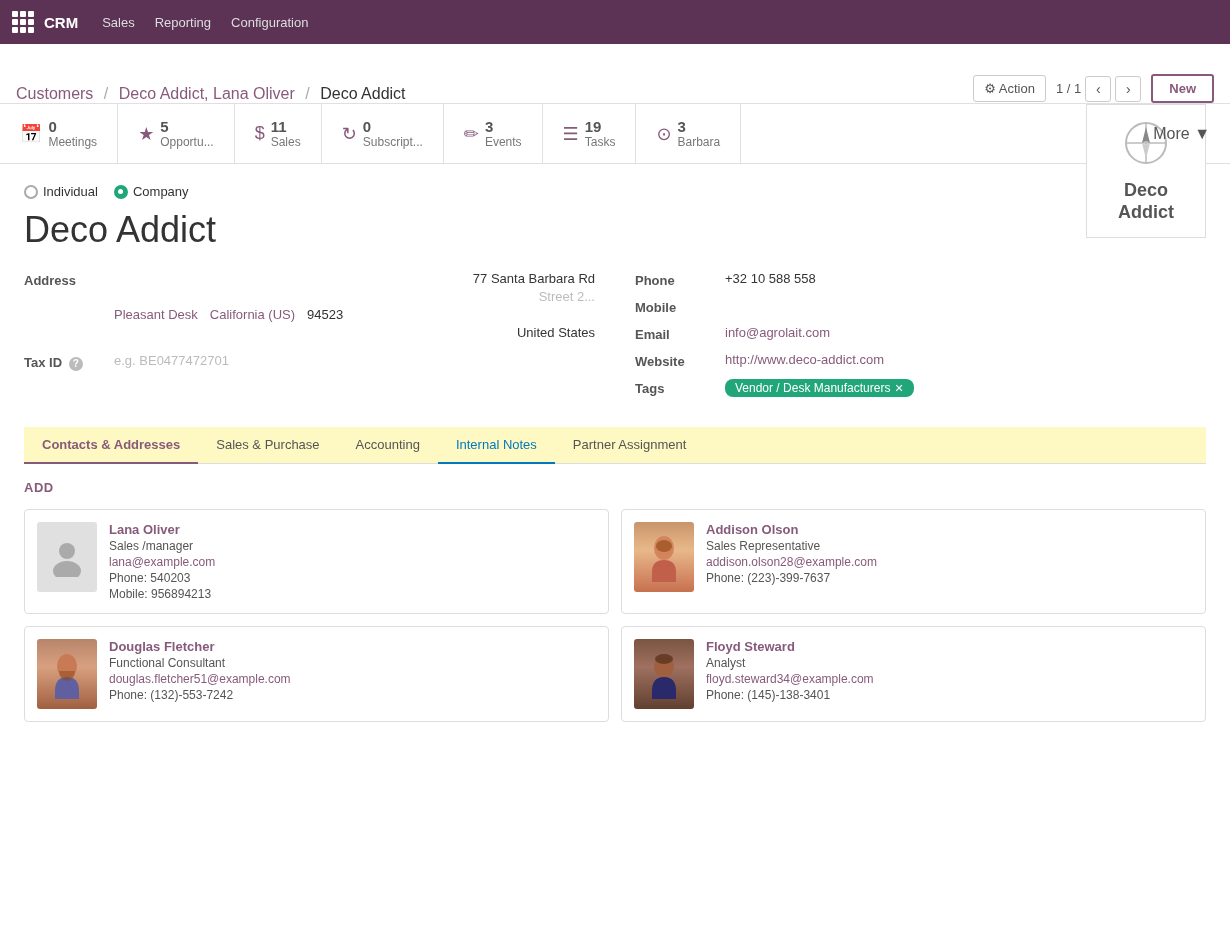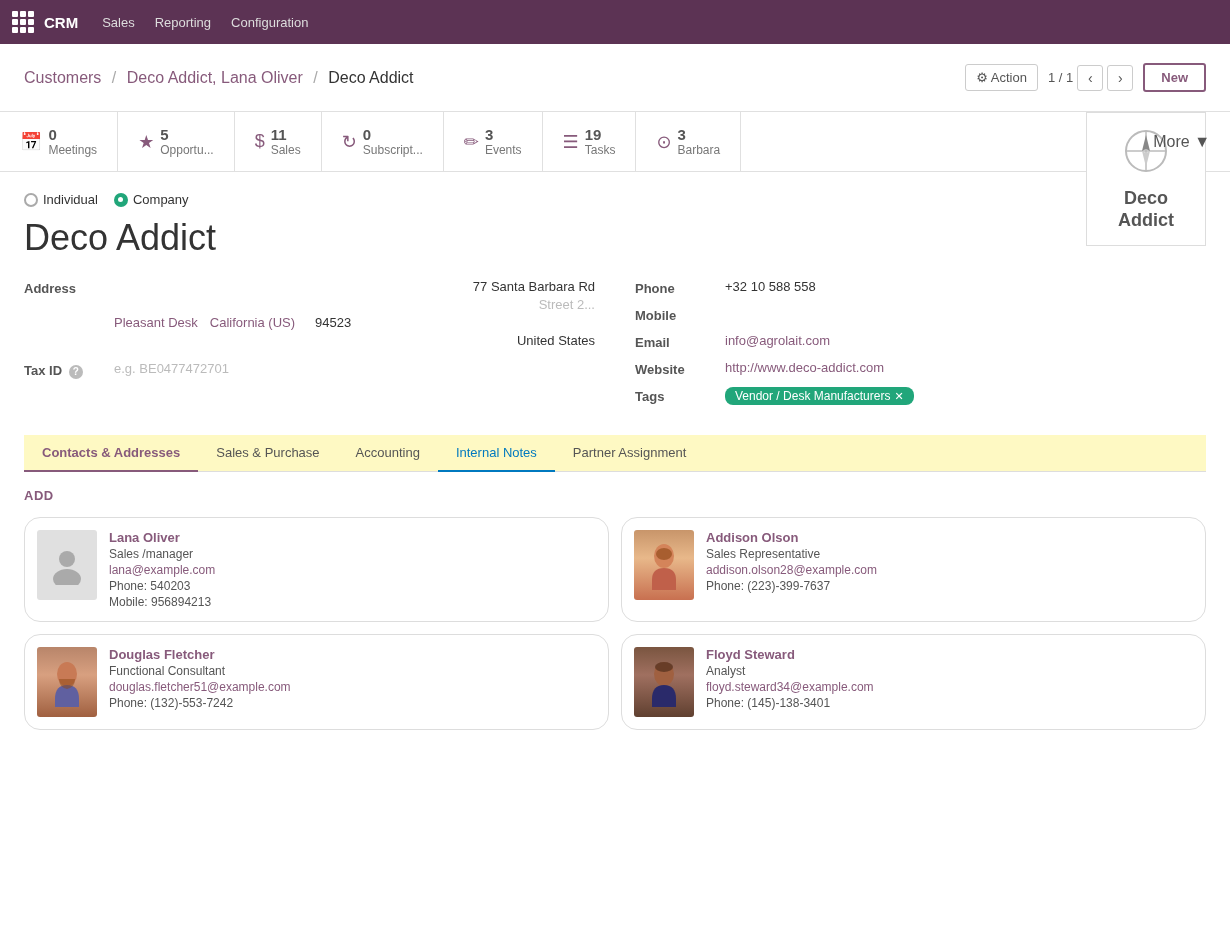--- a/index.html
+++ b/index.html
@@ -33,23 +33,23 @@
       color: #ddd;
       font-size: 13px;
       margin-right: 20px;
       cursor: pointer;
       padding: 4px 0;
     }
 
     
     .breadcrumb-bar {
       display: flex;
-      align-items: center;
-      padding: 0 24px;
-      height: 68px;
+      align-items: flex-end;
+      padding: 0 16px;
+      height: 60px;
       border-bottom: 1px solid #e0e0e0;
       background: #fff;
     }
     .breadcrumb {
       flex: 1;
       font-size: 16px;
       color: #555;
     }
     .breadcrumb a { color: #875a7b; text-decoration: none; }
     .breadcrumb .sep { margin: 0 6px; color: #aaa; }
@@ -242,21 +242,21 @@
       margin-bottom: 3px;
     }
     .address-line.placeholder { color: #bbb; }
     .address-inline {
       display: flex;
       gap: 12px;
       margin-bottom: 3px;
     }
     .address-inline .city { color: #875a7b; cursor: pointer; }
     .address-inline .state { color: #875a7b; cursor: pointer; }
-    .address-inline .zip { color: #333; margin-left: 8px; }
+    .address-inline .zip { color: #333; }
 
     .tag-badge {
       display: inline-flex;
       align-items: center;
       gap: 4px;
       background: #21a67a;
       color: #fff;
       border-radius: 8px;
       padding: 2px 10px;
       font-size: 12px;
@@ -318,21 +318,21 @@
     }
 
     
     .contacts-grid {
       display: grid;
       grid-template-columns: 1fr 1fr;
       gap: 12px;
     }
     .contact-card {
       border: 1px solid #ddd;
-      border-radius: 16px;
+      border-radius: 4px;
       padding: 12px;
       display: flex;
       gap: 12px;
       align-items: flex-start;
       background: #fff;
     }
     .contact-avatar {
       width: 60px;
       height: 70px;
       background: #e0e0e0;

